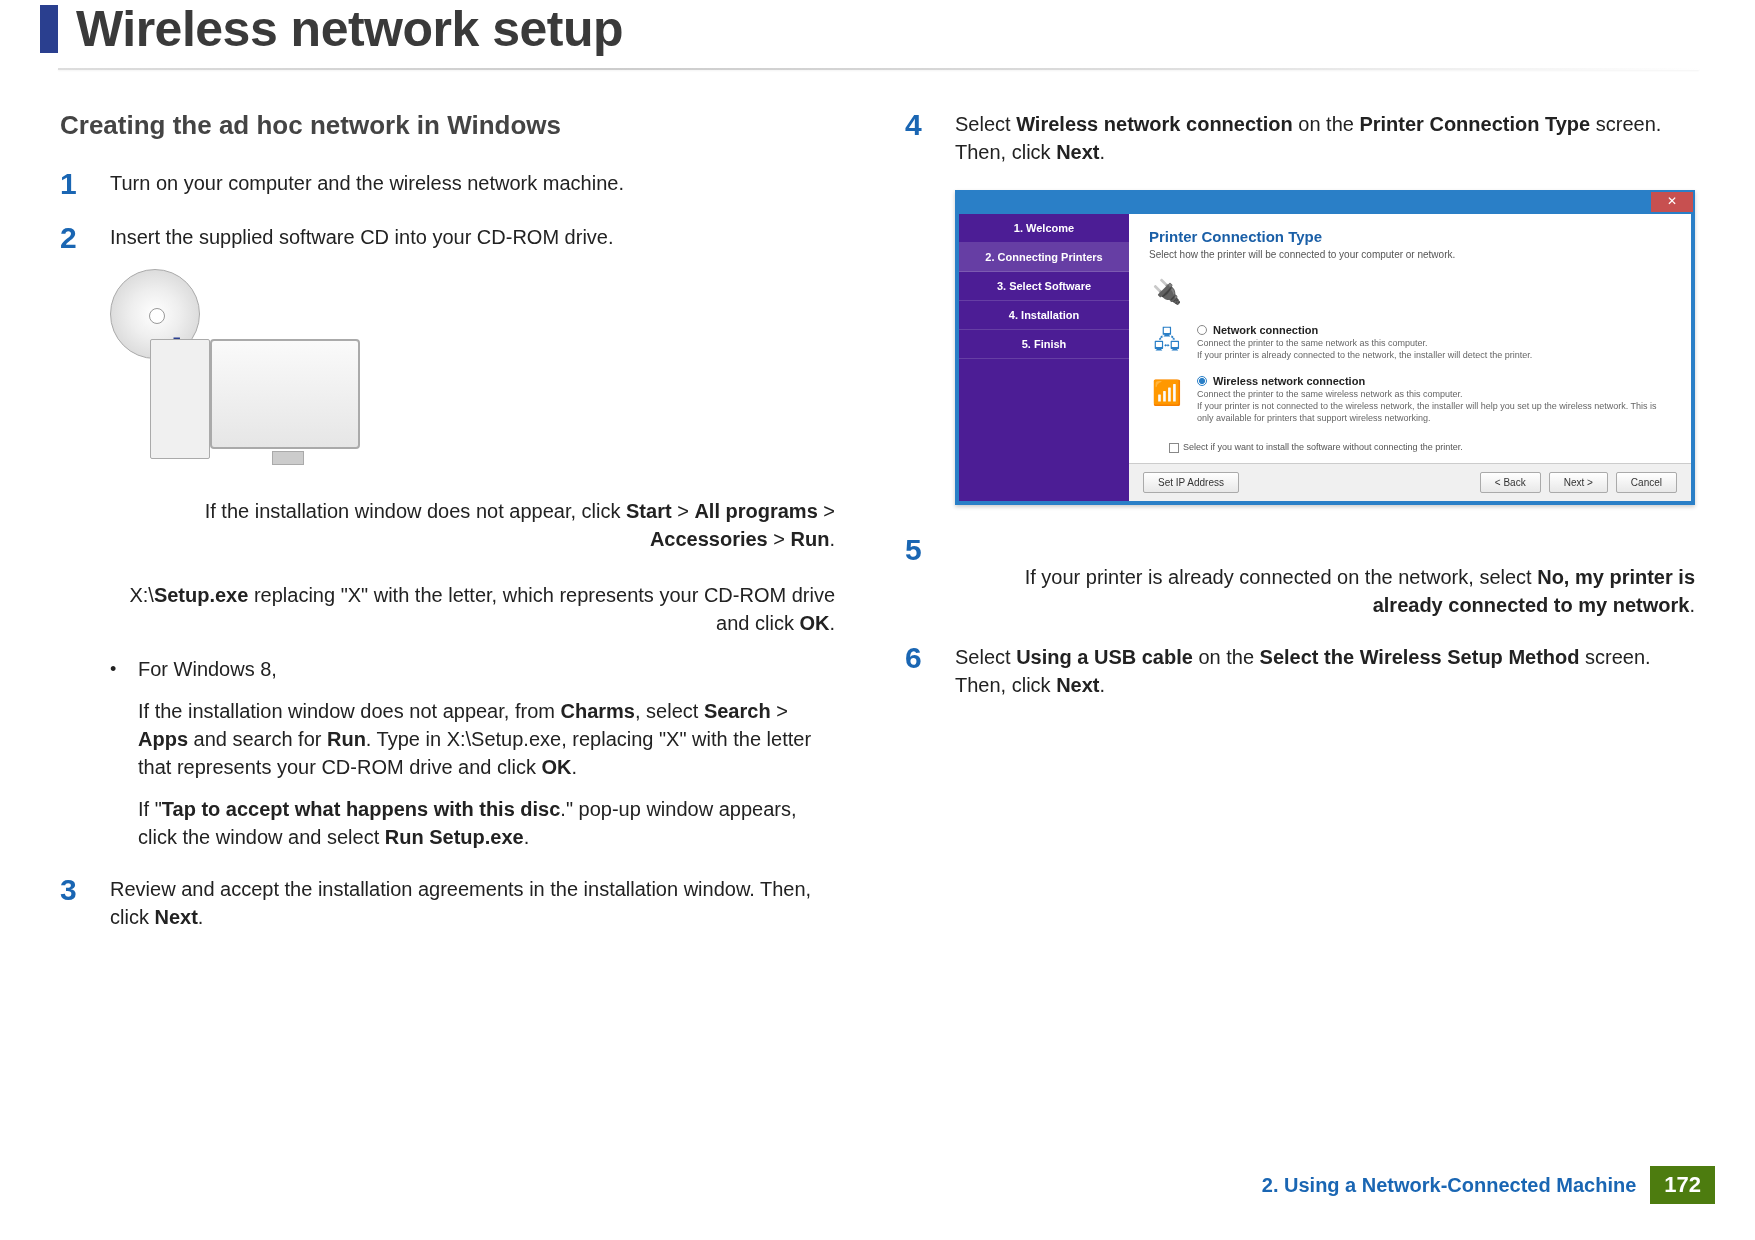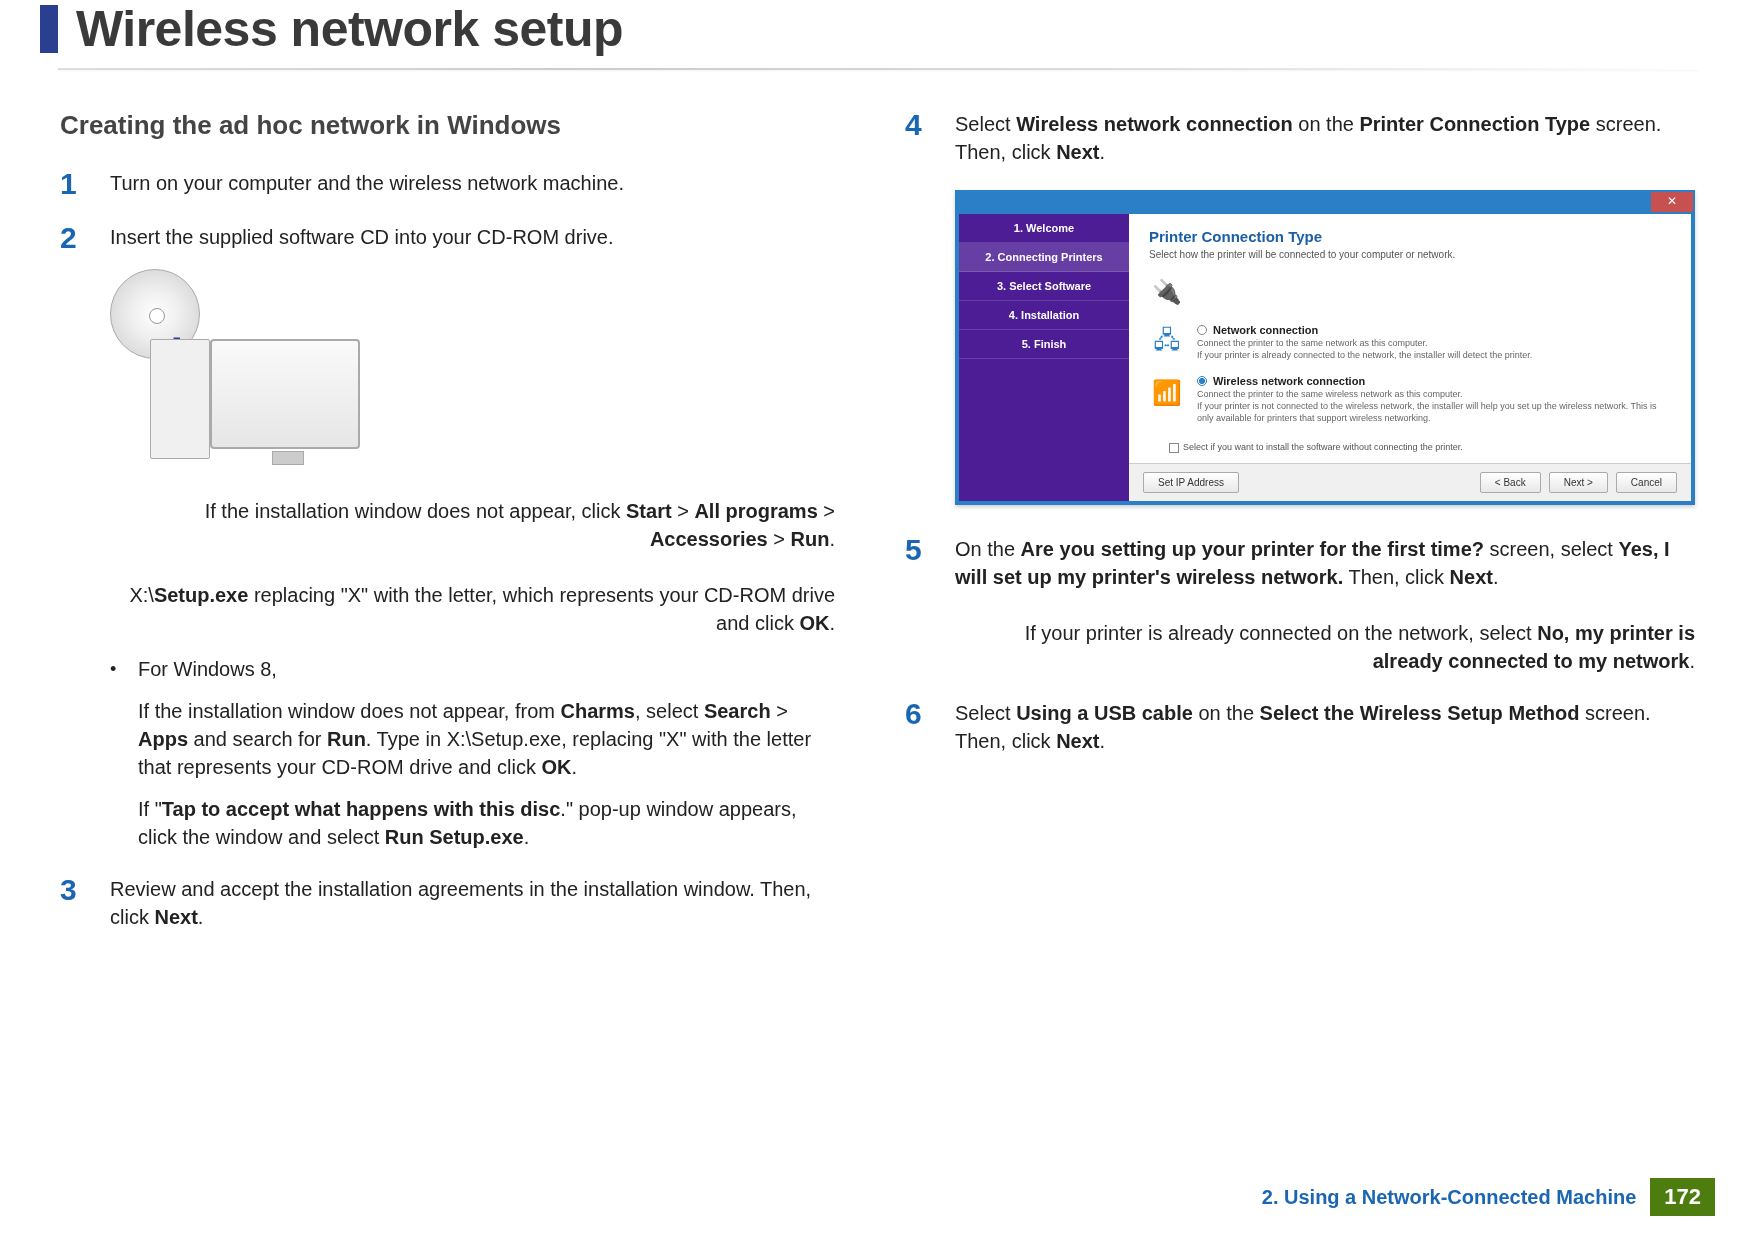--- a/index.html
+++ b/index.html
@@ -269,21 +269,21 @@
   .ss-btn {
     font-size: 10px;
     padding: 4px 14px;
     background: linear-gradient(#fff, #e8e8e8);
     border: 1px solid #aaa;
     border-radius: 2px;
   }
   .ss-btngrp { display: flex; gap: 8px; }
   .footer {
     position: absolute;
-    bottom: 24px;
+    bottom: 36px;
     right: 40px;
     display: flex;
     align-items: center;
     gap: 14px;
   }
   .footer-text {
     color: #1a66b3;
     font-size: 20px;
     font-weight: bold;
   }
@@ -422,23 +422,20 @@
             <div class="ss-btn">Next &gt;</div>
             <div class="ss-btn">Cancel</div>
           </div>
         </div>
       </div>
     </div>
 
     <div class="step">
       <div class="step-num">5</div>
       <div class="step-body">
-        <div>
-          <span>On the </span><b>Are you setting up your printer for the first time?</b><span> screen, select </span><b>Yes, I will set up my printer's wireless network.</b><span> Then, click </span><b>Next</b><span>.</span>
-        </div>
         <div class="para">
           <span>If your printer is already connected on the network, select </span><b>No, my printer is already connected to my network</b><span>.</span>
         </div>
       </div>
     </div>
 
     <div class="step">
       <div class="step-num">6</div>
       <div class="step-body">
         <span>Select </span><b>Using a USB cable</b><span> on the </span><b>Select the Wireless Setup Method</b><span> screen. Then, click </span><b>Next</b><span>.</span>

